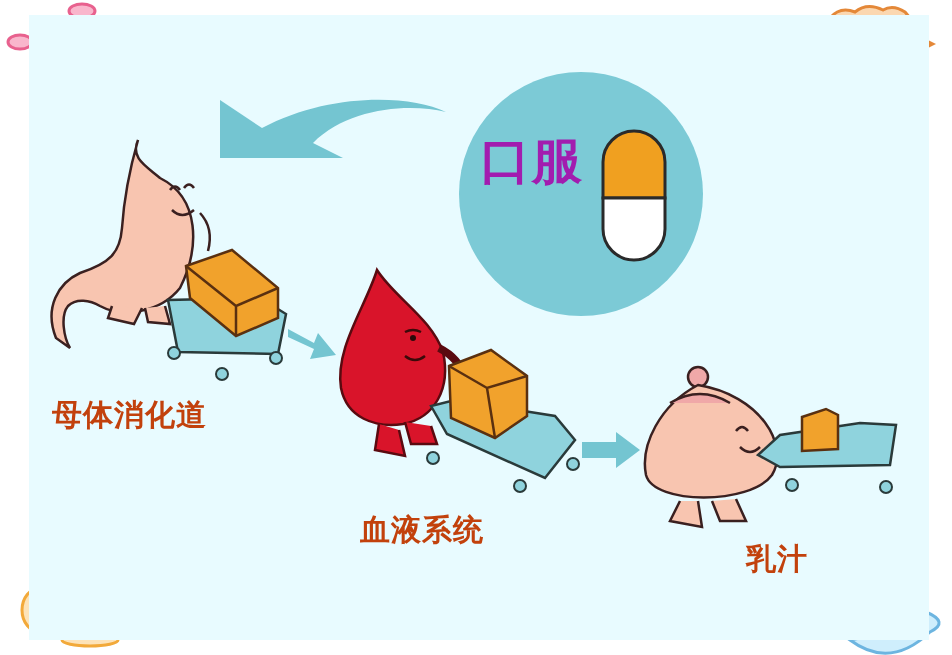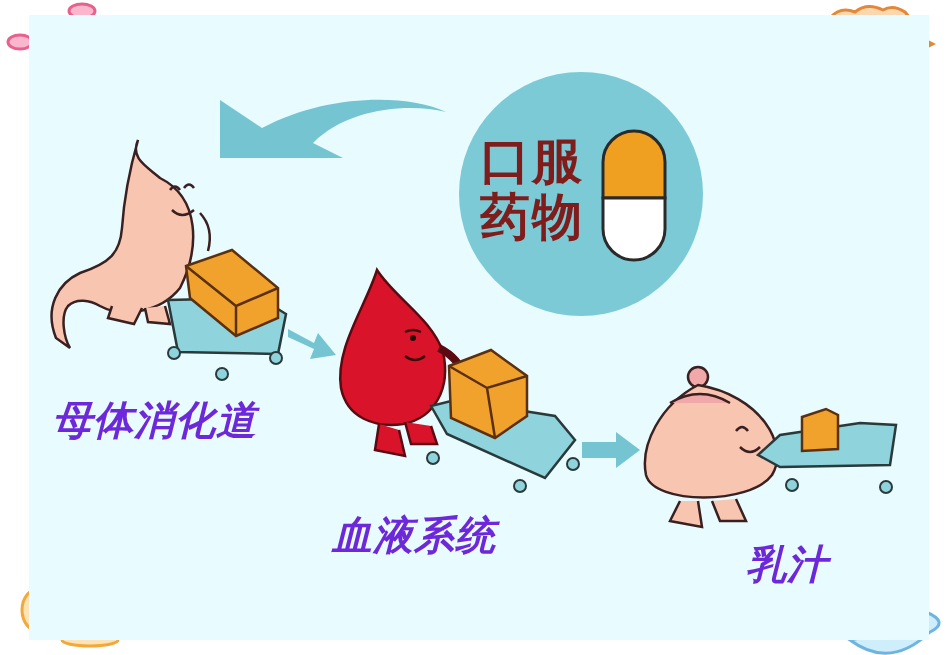--- a/index.html
+++ b/index.html
@@ -1,20 +1,20 @@
 <!DOCTYPE html>
 <html><head>
 <meta charset="utf-8">
 <style>
   html,body{margin:0;padding:0;}
   body{width:952px;height:655px;background:#ffffff;position:relative;overflow:hidden;font-family:"DejaVu Sans","Liberation Sans",sans-serif;}
   .deco{position:absolute;}
   .panel{position:absolute;left:29px;top:15px;width:900px;height:625px;background:#e8fbff;}
-  .label{position:absolute;color:#6d28d9;font-weight:bold;font-size:40px;letter-spacing:1px;white-space:nowrap;line-height:1;font-style:italic;}
-  .pill-text{position:absolute;color:#7f1d1d;font-weight:bold;font-size:50px;line-height:1.12;letter-spacing:2px;}
+  .label{position:absolute;color:#c2410c;font-weight:bold;font-size:30px;letter-spacing:1px;white-space:nowrap;line-height:1;}
+  .pill-text{position:absolute;color:#a21caf;font-weight:bold;font-size:50px;line-height:1.12;letter-spacing:2px;}
   svg{position:absolute;overflow:visible;}
 </style>
 </head>
 <body>
 
 <svg class="deco" style="left:0;top:0" width="120" height="70">
   <ellipse cx="82" cy="11" rx="13" ry="7" fill="#f9b6cc" stroke="#e8618e" stroke-width="3"></ellipse>
   <ellipse cx="20" cy="42" rx="12" ry="7" fill="#f9b6cc" stroke="#e8618e" stroke-width="3"></ellipse>
 </svg>
 <svg class="deco" style="left:820;top:0" width="132" height="60">
@@ -37,21 +37,20 @@
 
 <svg style="left:456px;top:72px" width="250" height="244">
   <circle cx="125" cy="122" r="122" fill="#7ccad6"></circle>
   <g>
     <path d="M147 126 L147 90 a31 31 0 0 1 62 0 L209 126 Z" fill="#f0a020" stroke="#2a2a2a" stroke-width="3"></path>
     <path d="M147 126 L209 126 L209 157 a31 31 0 0 1 -62 0 Z" fill="#ffffff" stroke="#2a2a2a" stroke-width="3"></path>
   </g>
 </svg>
 <div class="pill-text" style="left:480px;top:133px">
   <div>口服</div>
-  <div>药物</div>
 </div>
 
 <svg style="left:50px;top:138px" width="240" height="240">
   <path d="M88 2 C80 20 96 28 110 40 C150 60 150 110 130 150 C110 175 72 180 50 168 C40 162 26 160 18 168 C10 178 14 200 20 210 L6 200 C-6 170 8 145 30 135 C60 125 70 115 72 90 C74 60 80 30 88 2 Z" fill="#f8c5b0" stroke="#3a2020" stroke-width="2.5"></path>
   <path d="M62 168 L58 180 L84 186 L92 170" fill="#f8c5b0" stroke="#3a2020" stroke-width="2.5"></path>
   <path d="M95 170 L98 184 L120 186 L115 168" fill="#f8c5b0" stroke="#3a2020" stroke-width="2.5"></path>
   <path d="M120 52 q5 -7 10 0 M134 50 q5 -7 10 0" fill="none" stroke="#3a2020" stroke-width="2.5"></path>
   <path d="M122 72 q10 10 22 0" fill="none" stroke="#3a2020" stroke-width="2.5"></path>
   <path d="M150 75 q14 15 8 38" fill="none" stroke="#3a2020" stroke-width="2.5"></path>
 
@@ -94,14 +93,14 @@
   <path d="M96 66 q6 -8 12 0" fill="none" stroke="#3a2020" stroke-width="2.5"></path>
   <path d="M100 82 q10 10 20 0" fill="none" stroke="#3a2020" stroke-width="2.5"></path>
   <path d="M40 136 L30 156 L62 162 L58 136 M72 136 L80 156 L106 156 L96 134" fill="#f8c5b0" stroke="#3a2020" stroke-width="2.5"></path>
   <path d="M118 90 L140 102 L250 100 L256 60 L220 58 L140 70 Z" fill="#8fd3dd" stroke="#2a3a3a" stroke-width="2.5"></path>
   <circle cx="152" cy="120" r="6" fill="#8fd3dd" stroke="#2a3a3a" stroke-width="2"></circle>
   <circle cx="246" cy="122" r="6" fill="#8fd3dd" stroke="#2a3a3a" stroke-width="2"></circle>
   <path d="M162 52 L186 44 L198 50 L198 84 L162 86 Z" fill="#f1a22c" stroke="#5a3010" stroke-width="2.5"></path>
 </svg>
 
 <div class="label" style="left:52px;top:400px">母体消化道</div>
-<div class="label" style="left:332px;top:515px">血液系统</div>
+<div class="label" style="left:360px;top:515px">血液系统</div>
 <div class="label" style="left:746px;top:544px">乳汁</div>
 
 </body></html>

